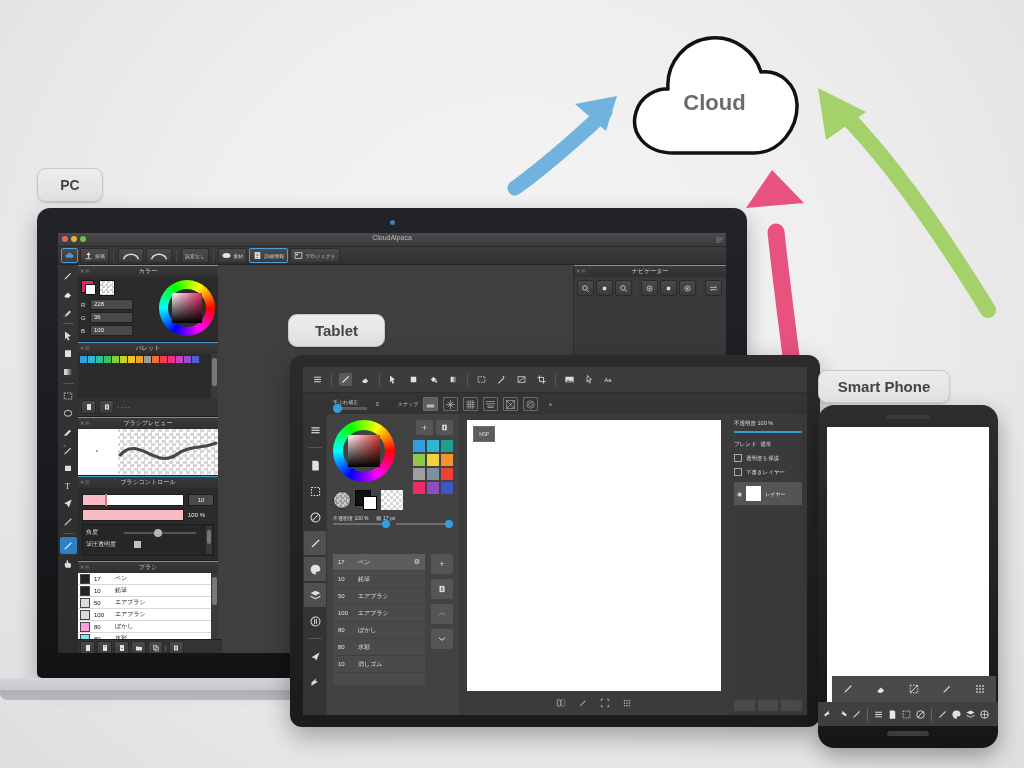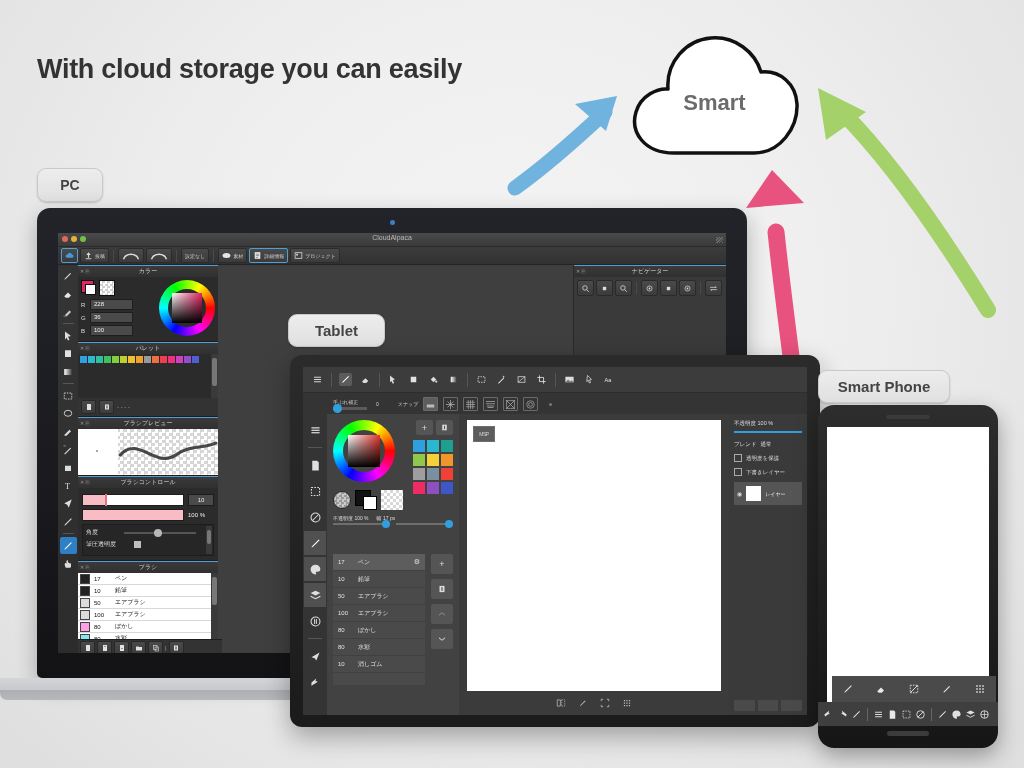--- a/index.html
+++ b/index.html
@@ -266,32 +266,31 @@
   .phone-speaker{position:absolute;left:50%;top:10px;margin-left:-22px;width:44px;height:4px;border-radius:2px;background:#3a3a3a;}
   .phone-home{position:absolute;left:50%;bottom:12px;margin-left:-21px;width:42px;height:5px;border-radius:3px;background:#3c3c3c;}
   svg{display:block;}
 </style>
 </head>
 <body>
 
 <div class="stage">
 
   <div class="headline">
-    <span>With cloud storage you can easily</span>
   </div>
 
   <div class="pill" id="pill-pc">PC</div>
   <div class="pill" id="pill-phone">Smart Phone</div>
   <div class="pill" id="pill-tablet">Tablet</div>
 
   <div class="cloud-wrap">
     <svg width="185" height="145" viewBox="0 0 185 145">
       <path d="M52 135 C22 135 8 114 14 94 C19 77 36 70 46 71 C44 44 64 22 89 20 C113 18 133 34 139 54 C158 52 174 66 175 86 C176 110 158 135 132 135 Z" fill="#ffffff" stroke="#111111" stroke-width="3.5" stroke-linejoin="round"></path>
     </svg>
-    <div class="cloud-label">Smart</div>
+    <div class="cloud-label">Cloud</div>
   </div>
 
   <svg class="arrows" width="1024" height="768">
 
     <g>
       <path d="M515 188 C540 170 575 140 605 112" stroke="#6fb3de" stroke-width="15" fill="none" stroke-linecap="round"></path>
       <path d="M617 96 L575 104 L606 131 Z" fill="#6fb3de"></path>
     </g>
 
     <g>

